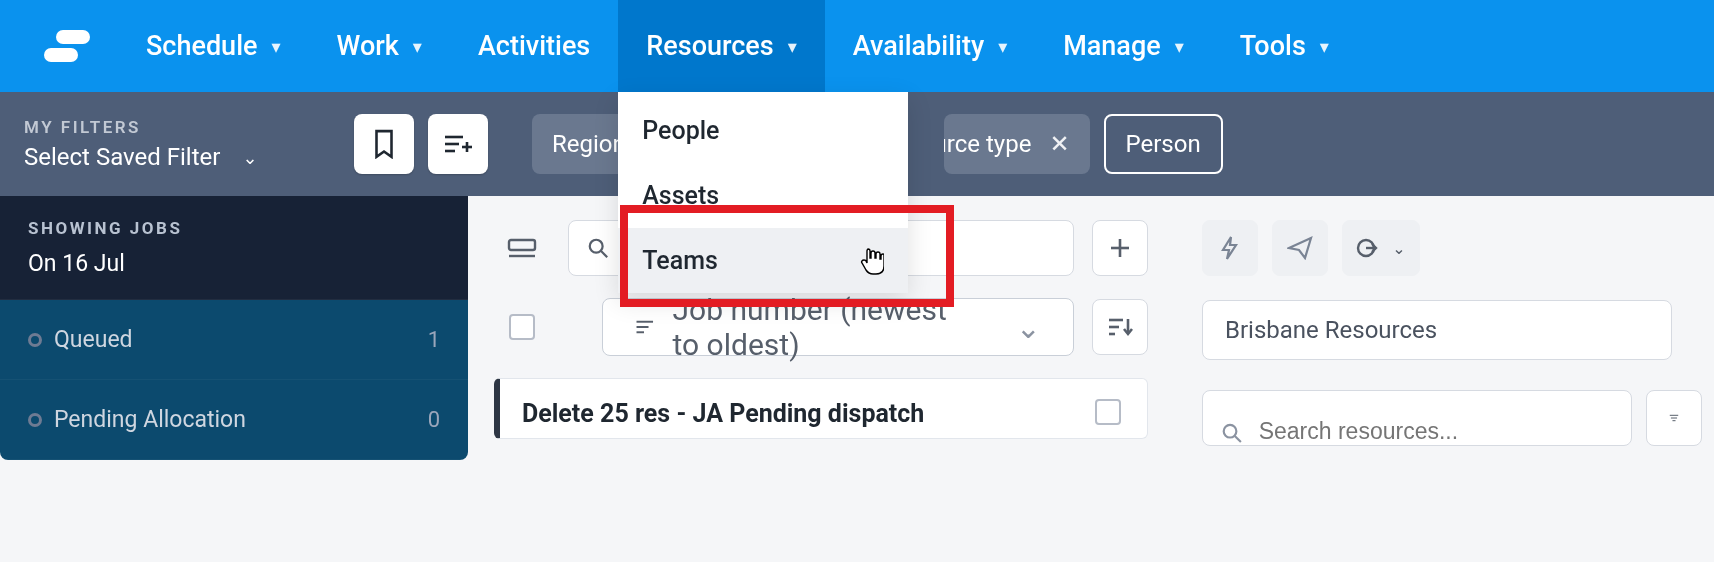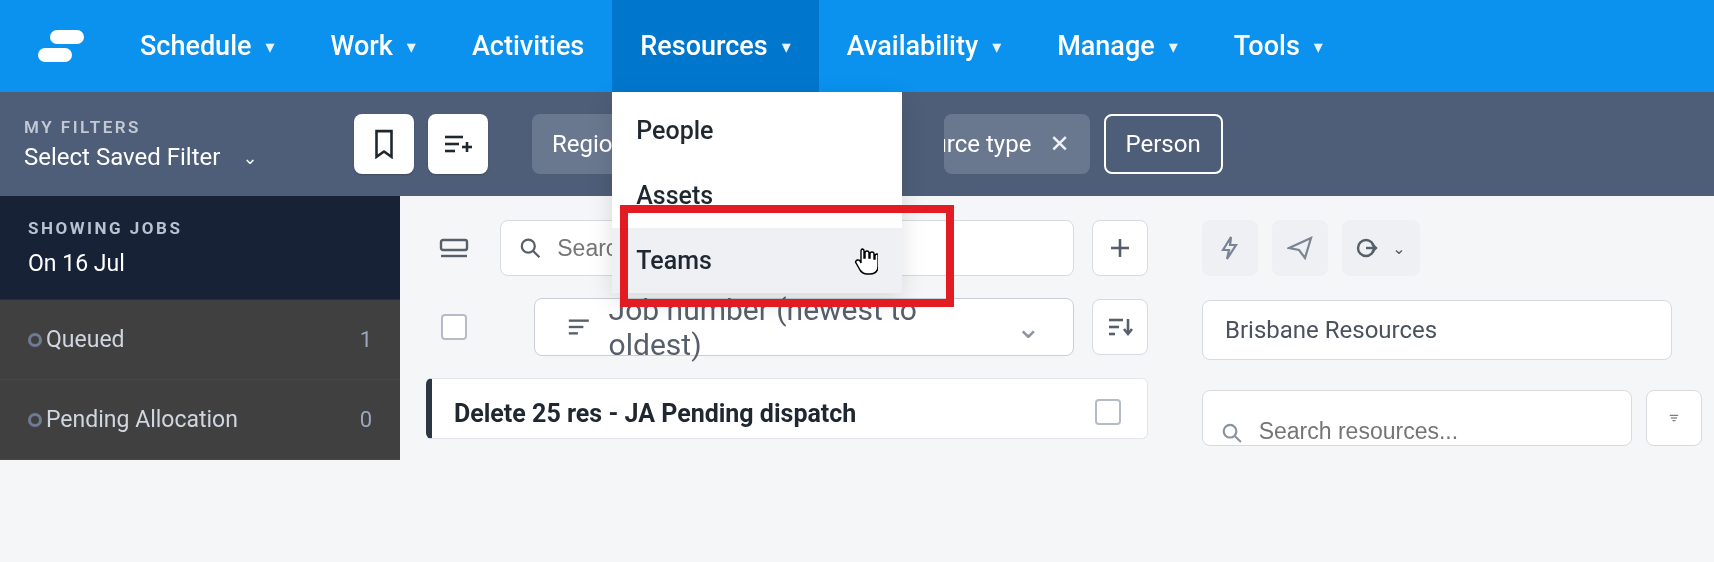--- a/index.html
+++ b/index.html
@@ -9,20 +9,21 @@
     width: 1714px;
     overflow: hidden;
   }
   
   .topnav {
     background: #0a92ee;
     display: flex;
     align-items: stretch;
     height: 92px;
     color: #fff;
+    padding-left: 6px;
   }
   .logo-wrap {
     display: flex; align-items: center; padding: 0 28px 0 38px;
   }
   .logo {
     width: 46px; height: 40px; position: relative;
   }
   .logo .bar1 { position:absolute; left:12px; top:4px; width:34px; height:14px; background:#fff; border-radius:7px;}
   .logo .bar2 { position:absolute; left:0; top:22px; width:34px; height:14px; background:#fff; border-radius:7px;}
   .nav-item {
@@ -84,32 +85,32 @@
   }
   .chip .x { font-size:24px; opacity:.9;}
   .chip.outline { background:transparent; border:2px solid #fff;}
   .chip.hidden-under { overflow:hidden; }
 
   
   .main {
     display:flex; align-items:flex-start;
   }
   .sidebar {
-    width:400px; background:#404040; color:#cfd6e0;
+    width:468px; background:#0c4a6e; color:#cfd6e0;border-radius:8px;
   }
   .showing {
     background:#172236; padding:22px 28px; border-bottom:1px solid rgba(255,255,255,.05);
   }
   .showing-label{ font-size:17px; letter-spacing:2.5px; font-weight:700; color:#b8c2d1;}
   .showing-date{ font-size:23px; color:#fff; margin-top:12px;}
   .side-item{
     padding:26px 28px; display:flex; align-items:center; gap:20px; font-size:23px;
     border-bottom:1px solid rgba(255,255,255,.04); cursor:pointer; justify-content:space-between;
   }
-  .side-item .left { display:flex; align-items:center; gap:4px;}
+  .side-item .left { display:flex; align-items:center; gap:12px;}
   .dot { width:14px;height:14px;border-radius:50%;border:3px solid #6e7b93;}
   .count { color:#9aa6bb; font-size:22px;}
 
   
   .centercol {
     flex:1; padding:24px 26px 0 26px; background:#f5f6f8; min-height:420px;
   }
   .row { display:flex; align-items:center; gap:18px; margin-bottom:22px;}
   .icon-btn {
     width:56px; height:56px; display:flex; align-items:center; justify-content:center;

